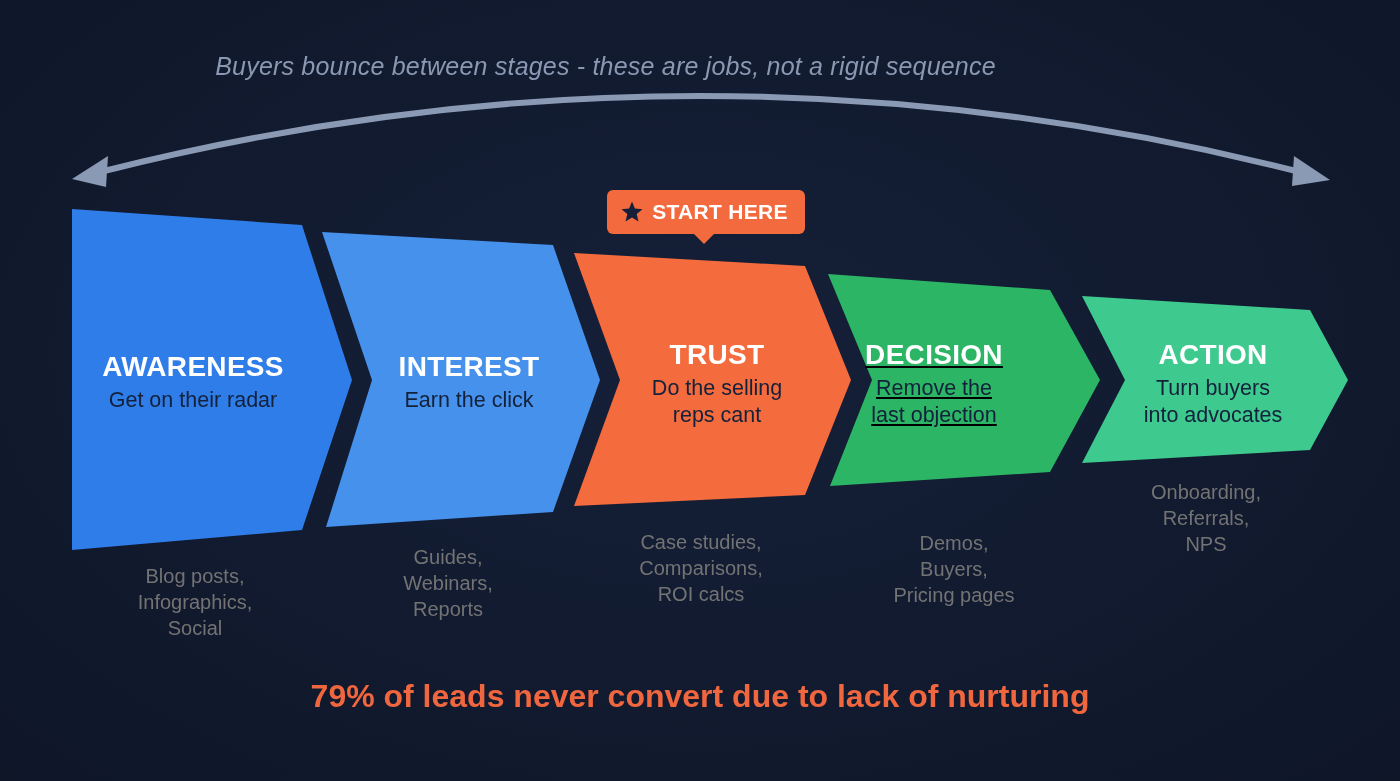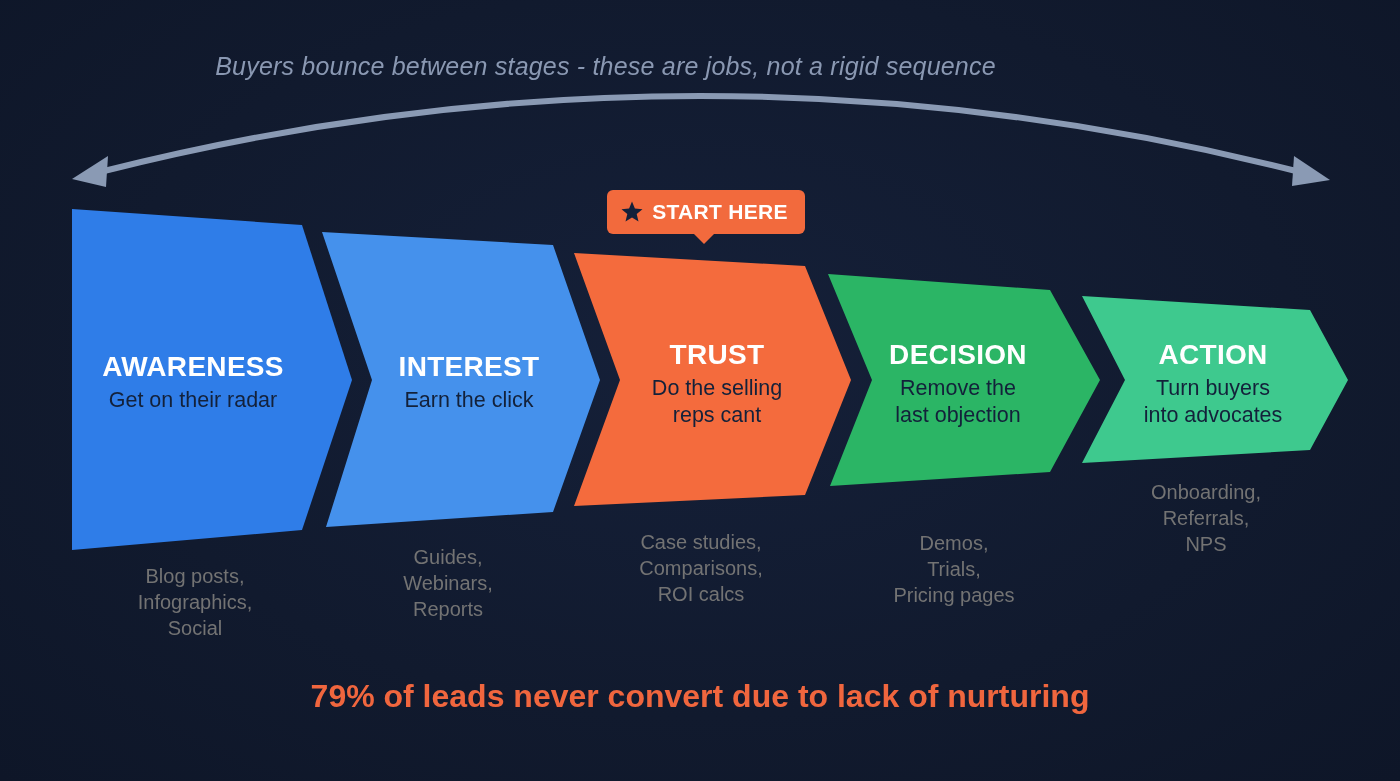--- a/index.html
+++ b/index.html
@@ -151,21 +151,21 @@
 </div>
 
 <div class="stage-text" style="left:717px; top:338px;">
   <div class="stage-title">TRUST</div>
   <div class="stage-desc">
     <div>Do the selling</div>
     <div>reps cant</div>
   </div>
 </div>
 
-<div class="stage-text" style="left:958px; top:338px;">
+<div class="stage-text" style="left:934px; top:338px;text-decoration:underline;">
   <div class="stage-title">DECISION</div>
   <div class="stage-desc">
     <div>Remove the</div>
     <div>last objection</div>
   </div>
 </div>
 
 <div class="stage-text" style="left:1213px; top:338px;">
   <div class="stage-title">ACTION</div>
   <div class="stage-desc">
@@ -187,21 +187,21 @@
 </div>
 
 <div class="stage-examples" style="left:701px; top:529px;">
   <div>Case studies,</div>
   <div>Comparisons,</div>
   <div>ROI calcs</div>
 </div>
 
 <div class="stage-examples" style="left:954px; top:530px;">
   <div>Demos,</div>
-  <div>Trials,</div>
+  <div>Buyers,</div>
   <div>Pricing pages</div>
 </div>
 
 <div class="stage-examples" style="left:1206px; top:479px;">
   <div>Onboarding,</div>
   <div>Referrals,</div>
   <div>NPS</div>
 </div>
 
 <div class="stat">79% of leads never convert due to lack of nurturing</div>

